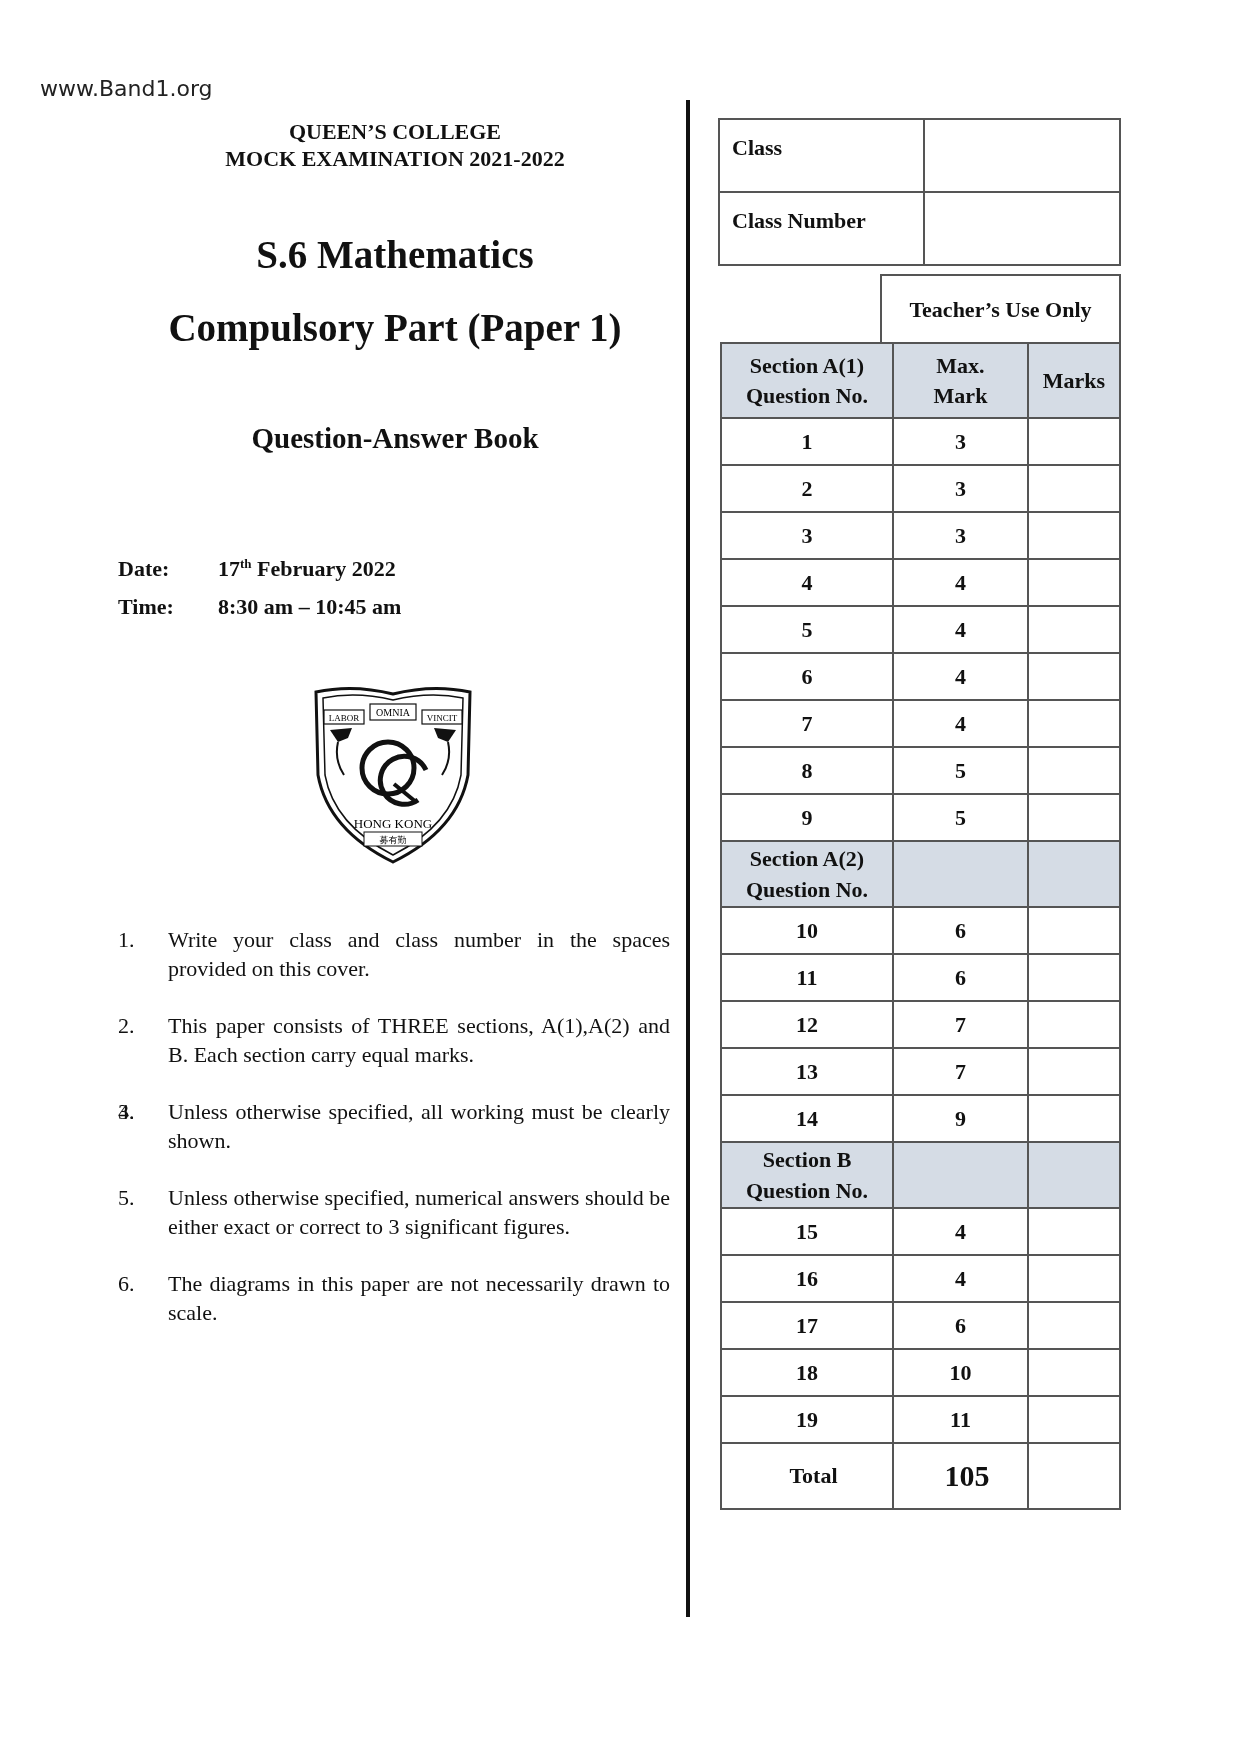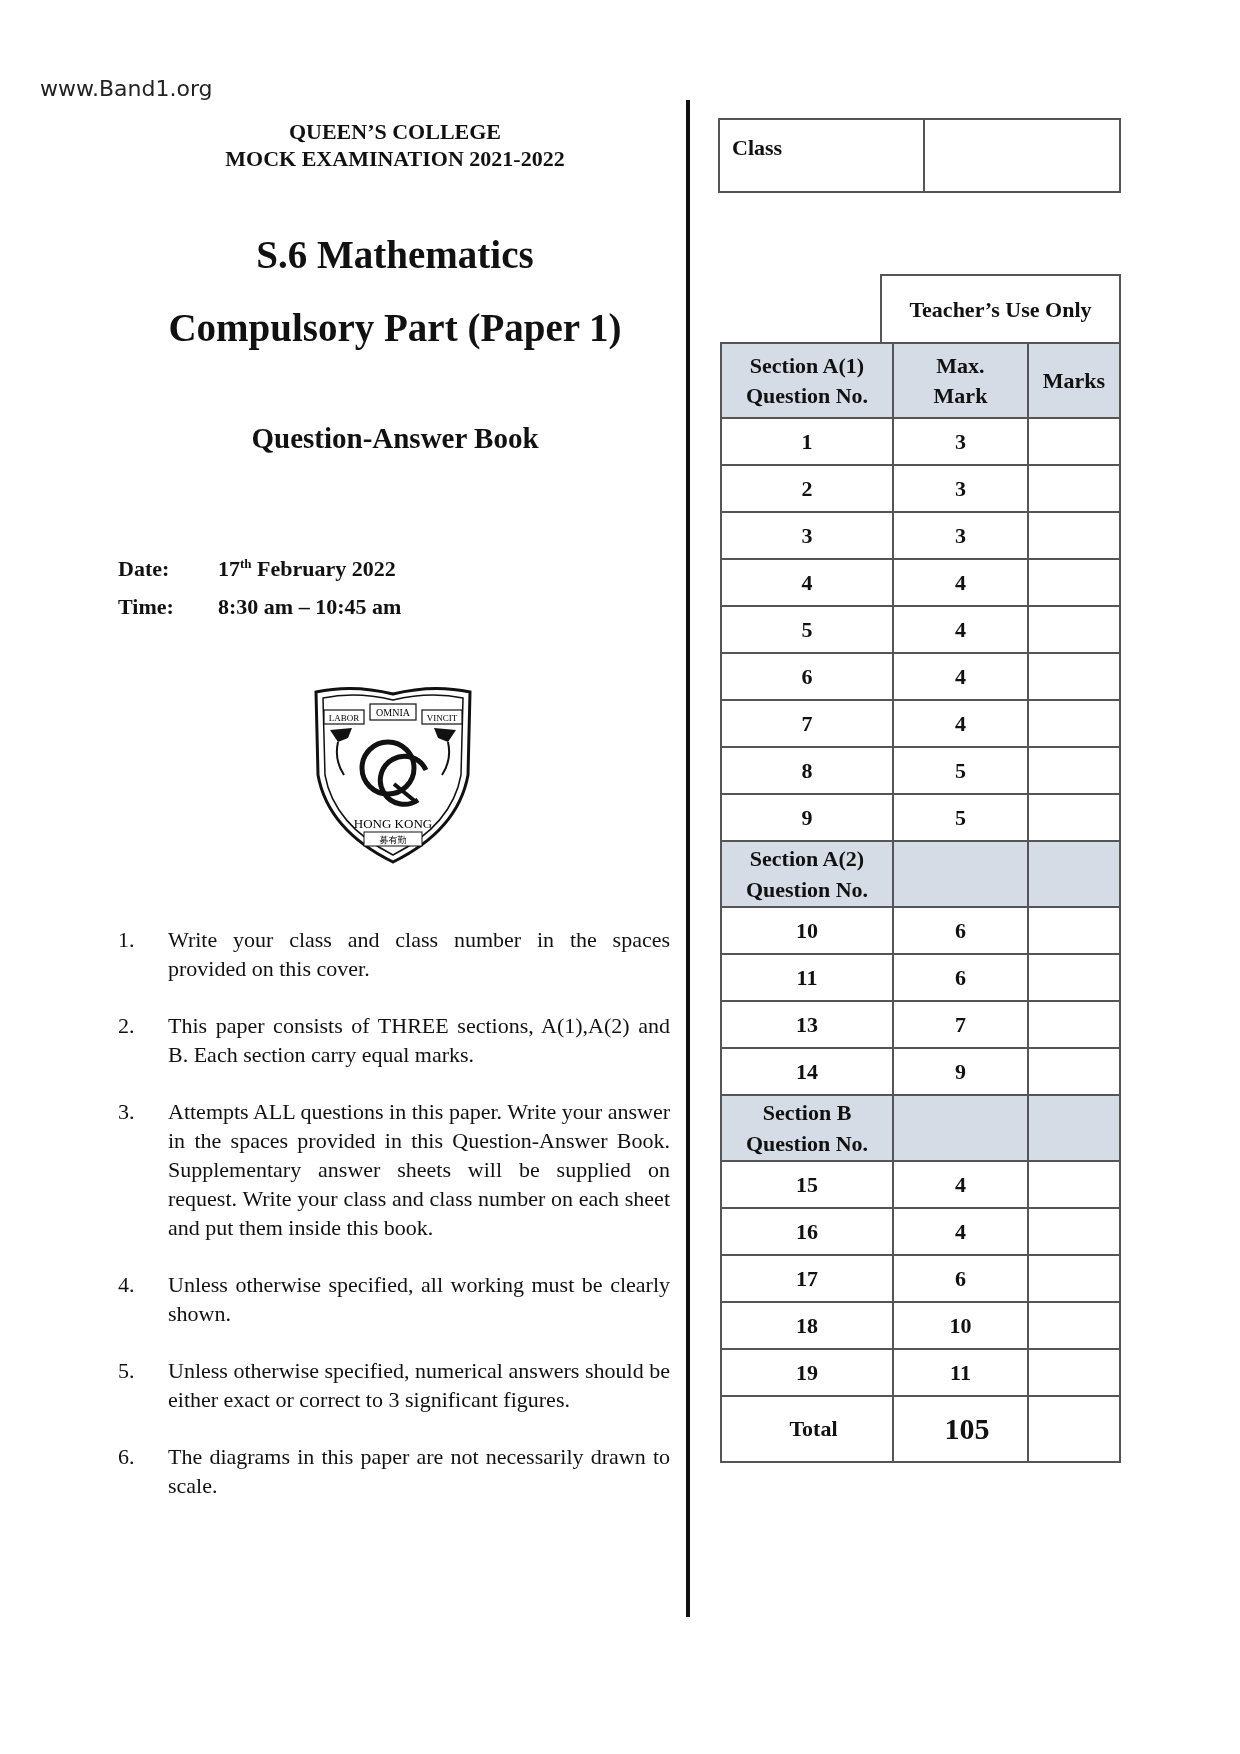--- a/index.html
+++ b/index.html
@@ -85,32 +85,36 @@
   <path d="M118 90 A24 24 0 1 0 110 120" fill="none" stroke="#111" stroke-width="5"></path>
   <path d="M86 104 L108 122" stroke="#111" stroke-width="4"></path>
   <text x="85" y="148" font-size="13" text-anchor="middle" font-family="Liberation Serif, serif">HONG KONG</text>
   <rect x="56" y="152" width="58" height="14" fill="#fff" stroke="#111" stroke-width="1"></rect>
   <text x="85" y="163" font-size="9" text-anchor="middle" font-family="DejaVu Sans, sans-serif">募有勤</text>
 </svg>
 
 <ul id="instructions" class="serif">
   <li><span class="num">1.</span><span>Write your class and class number in the spaces provided on this cover.</span></li>
   <li><span class="num">2.</span><span>This paper consists of THREE sections, A(1),A(2) and B. Each section carry equal marks.</span></li>
-  <li><span class="num">3.</span><span>Attempts ALL questions in this paper. Write your answer in the spaces provided in this Question-Answer Book. Supplementary answer sheets will be supplied on request. Write your class and class number on each sheet and put them inside this book.</span></li>
+  <li><span class="num">3.</span></li>
   <li><span class="num">4.</span><span>Unless otherwise specified, all working must be clearly shown.</span></li>
   <li><span class="num">5.</span><span>Unless otherwise specified, numerical answers should be either exact or correct to 3 significant figures.</span></li>
   <li><span class="num">6.</span><span>The diagrams in this paper are not necessarily drawn to scale.</span></li>
 </ul>
 
 <div id="divider"></div>
 
 <table id="class-table" class="serif">
   <tbody>
       <tr>
     <td>Class</td>
+    <td class="val"></td>
+  </tr>
+  <tr>
+    <td>Class Number</td>
     <td class="val"></td>
   </tr>
 </tbody>
   </table>
 
 <table id="teacher-head" class="serif">
   <tbody>
       <tr>
         <td>Teacher’s Use Only</td>
       </tr>
@@ -187,20 +191,25 @@
         <td class="c1">10</td>
         <td class="c2">6</td>
         <td></td>
       </tr>
       <tr>
         <td class="c1">11</td>
         <td class="c2">6</td>
         <td></td>
       </tr>
       <tr>
+        <td class="c1">12</td>
+        <td class="c2">7</td>
+        <td></td>
+      </tr>
+      <tr>
         <td class="c1">13</td>
         <td class="c2">7</td>
         <td></td>
       </tr>
       <tr>
         <td class="c1">14</td>
         <td class="c2">9</td>
         <td></td>
       </tr>
       <tr class="section">

